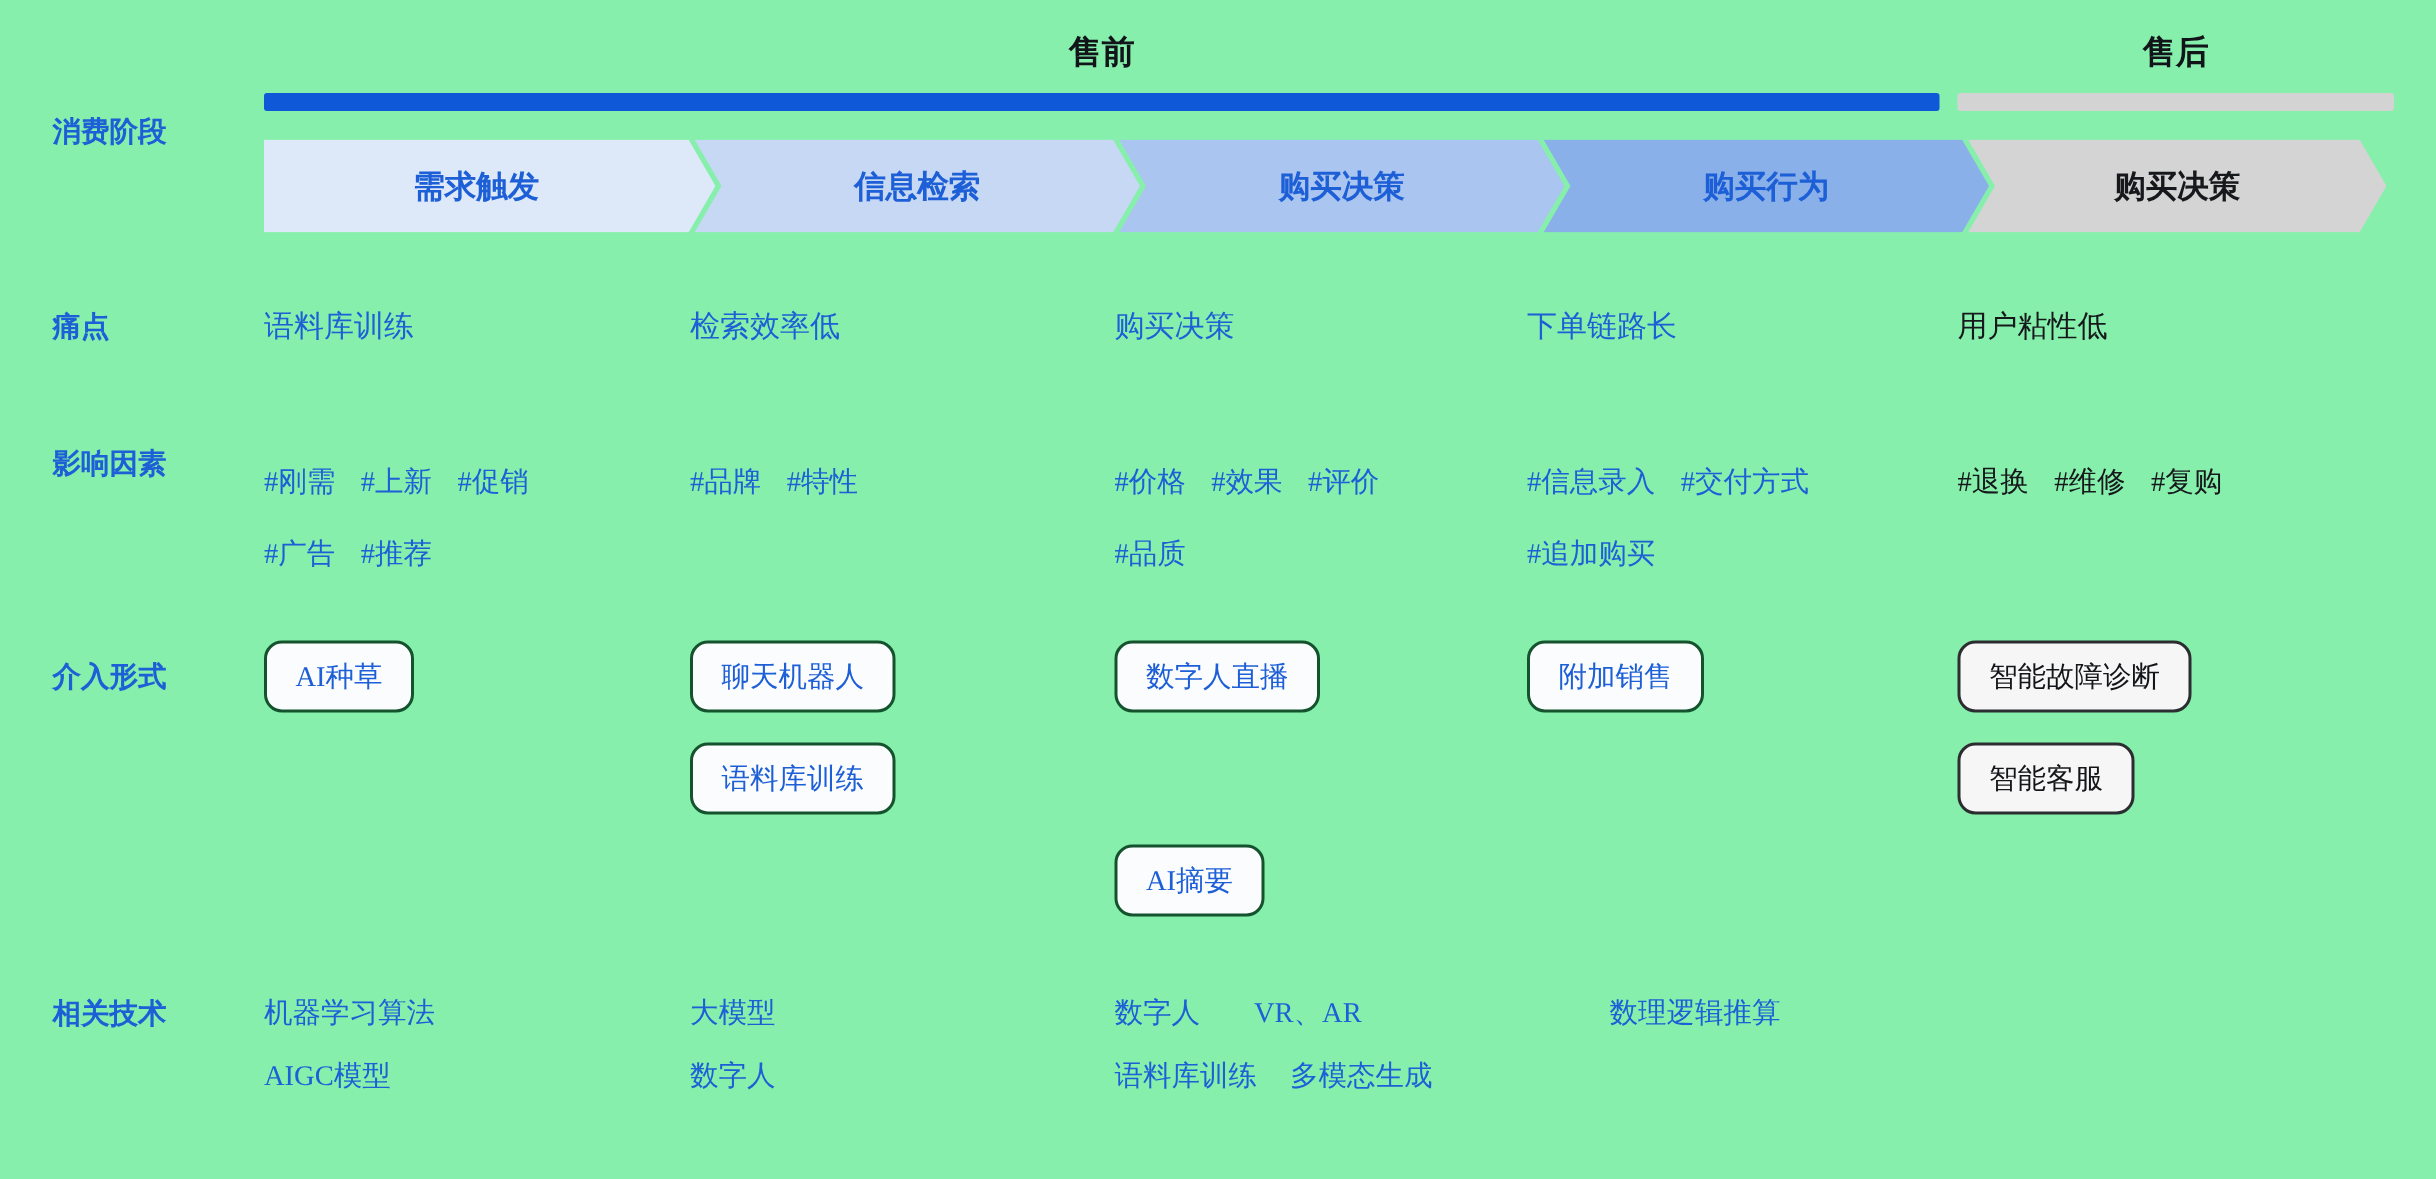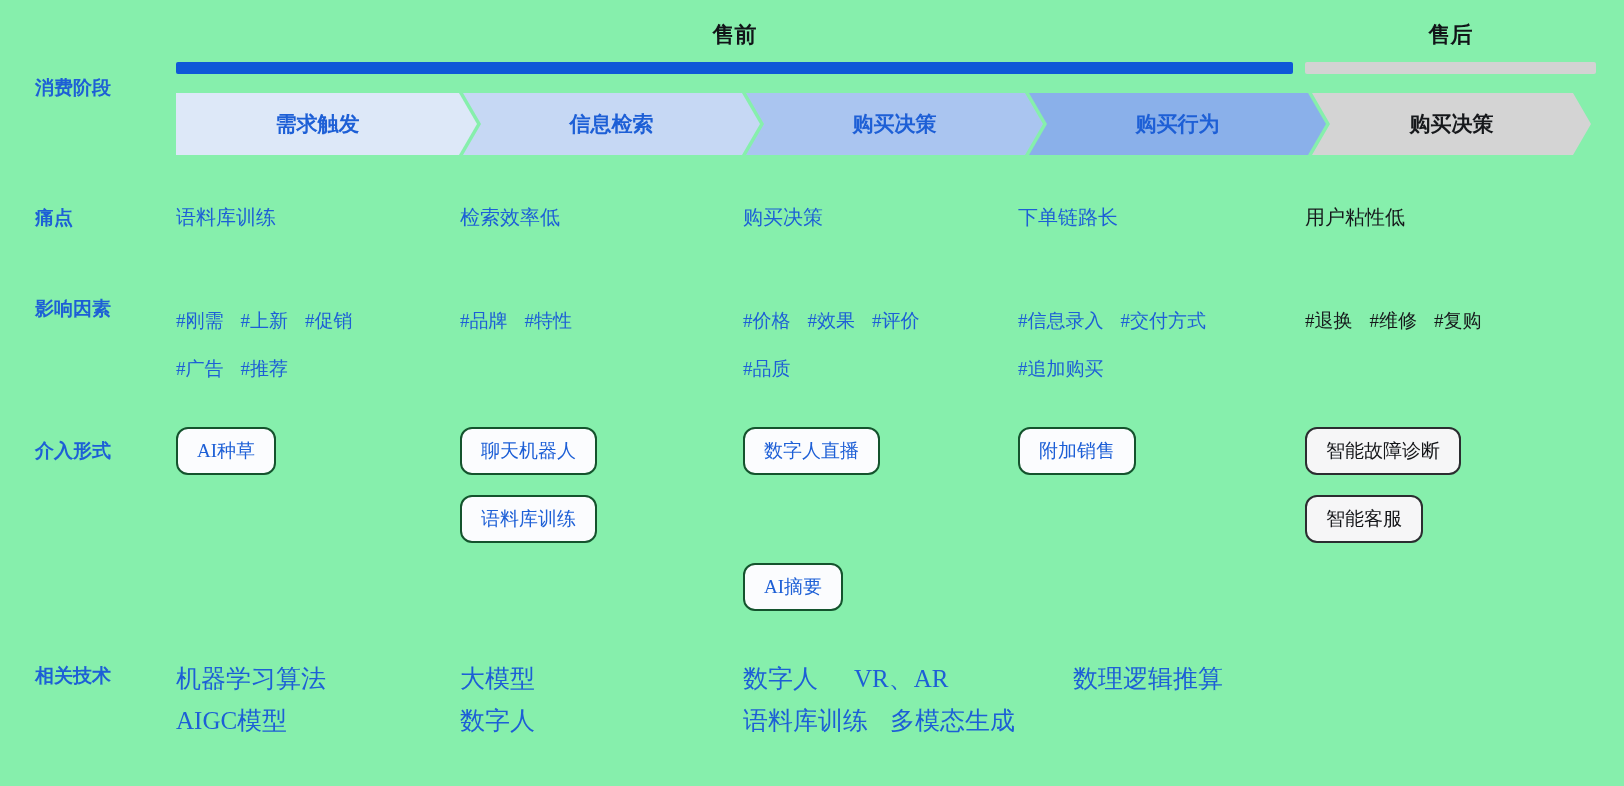--- a/index.html
+++ b/index.html
@@ -44,21 +44,21 @@
   .cell{position:absolute;white-space:nowrap;}
   .col1{left:176px;} .col2{left:460px;} .col3{left:743px;} .col4{left:1018px;} .col5{left:1305px;}
   .row-pain{top:204px;}
   .row-fac1{top:296px;} .row-fac2{top:344px;}
   .row-int1{top:427px;} .row-int2{top:495px;} .row-int3{top:563px;}
   .row-tech1{top:662px;} .row-tech2{top:704px;}
   .pain{font-size:20px;color:#1d5fd6;}
   .pain.dark{color:#16181b;}
   .tags{display:flex;gap:17px;font-size:19px;color:#1d5fd6;margin-top:12px;}
   .tags.dark{color:#16181b;}
-  .techline{display:flex;font-size:25px;color:#1d5fd6;}
+  .techline{display:flex;font-size:19px;color:#1d5fd6;}
   .gap-wide{gap:36px;} .gap-mid{gap:22px;}
   .indent55{padding-left:55px;}
   
   .chip-row{display:flex;gap:14px;}
   .chip{
     display:inline-flex;align-items:center;justify-content:center;
     padding:9px 19px;border:2px solid #14532d;border-radius:12px;
     font-size:19px;color:#1d5fd6;background:#fbfcfe;cursor:default;
   }
   .chip.dark{border-color:#2b2d30;color:#141518;background:#f6f6f7;}

